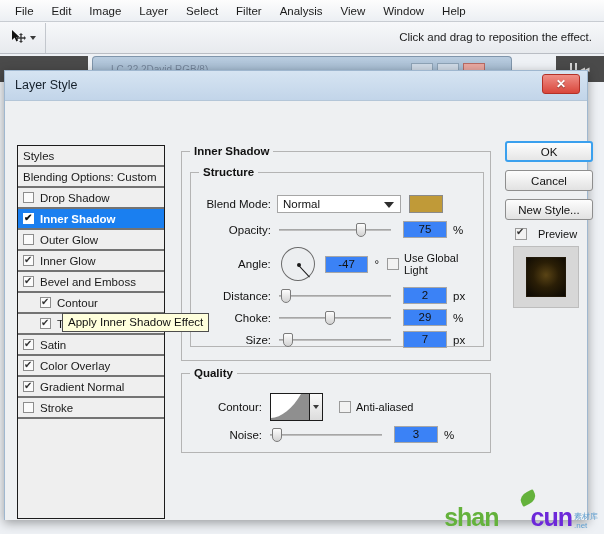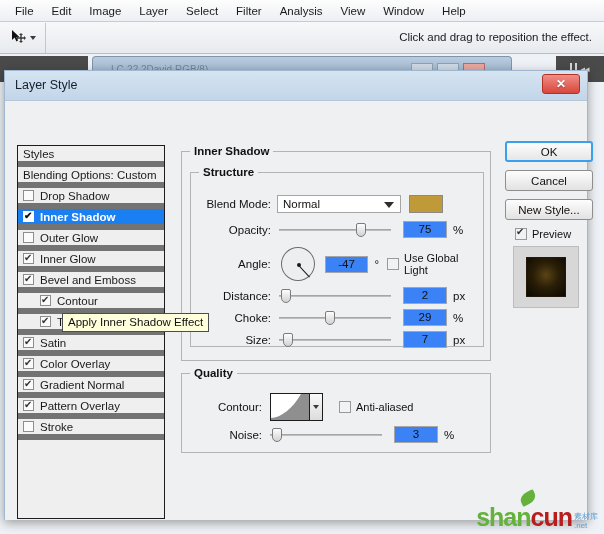--- a/index.html
+++ b/index.html
@@ -77,21 +77,21 @@
 
   #dialog-body { position:relative; width:100%; height:419px; background:#eef0f2; padding:8px; }
 
   
   #styles-list {
     position:absolute; left:12px; top:44px; width:148px; height:374px;
     background:#efefef; border:1px solid #1c1c1c;
   }
   .style-row {
     height:21px; display:flex; align-items:center; padding-left:5px;
-    border-bottom:6px solid #737373; font-size:11.5px; color:#1a1a1a;
+    border-bottom:2px solid #737373; font-size:11.5px; color:#1a1a1a;
   }
   .style-row.header { font-size:11.5px; }
   .style-row.selected { background:#1a7ff0; color:#fff; font-weight:bold; }
   .style-row.indent { padding-left:22px; }
   .cb {
     width:11px; height:11px; border:1px solid #8d8d8d; background:#fbfbfb;
     margin-right:6px; flex:0 0 auto; position:relative;
   }
   .cb.checked::after {
     content:"\2714"; position:absolute; left:0px; top:-3px;
@@ -175,40 +175,40 @@
   
   #side-buttons { position:absolute; left:500px; top:40px; width:88px; }
   .sidebtn {
     width:88px; height:21px; margin-bottom:8px;
     background:linear-gradient(#fdfdfd,#e2e2e2);
     border:1px solid #8e8e8e; border-radius:3px;
     display:flex; align-items:center; justify-content:center;
     font-size:11.5px; color:#111;
   }
   .sidebtn.primary { border:2px solid #3aa0ee; background:linear-gradient(#fdfdfd,#e6e6e6); }
-  #preview-row { display:flex; align-items:flex-start; gap:5px; margin:2px 0 6px 10px; }
+  #preview-row { display:flex; align-items:flex-start; gap:11px; margin:2px 0 6px 10px; }
   #preview-thumb {
     margin-left:8px; width:66px; height:62px;
     background:#d7d7d7; border:1px solid #bdbdbd;
     display:flex; align-items:center; justify-content:center;
   }
   #preview-thumb .inner {
     width:40px;height:40px;
     background:radial-gradient(circle at 50% 45%, #5a4415 0%, #2a1e06 45%, #0b0803 100%);
     border:1px solid #22190a;
   }
 
   
   #watermark {
     position:absolute; right:6px; bottom:4px; width:160px; height:44px;
     display:flex; align-items:flex-end; justify-content:flex-end;
     pointer-events:none;
   }
   #wm-text { font-size:25px; font-weight:bold; letter-spacing:-1px; line-height:26px; }
-  .wm-a { color:#64b23c; } .wm-b { color:#b91c1c; }
+  .wm-a { color:#64b23c; } .wm-b { color:#6d28d9;padding-left:32px; }
   #wm-sub { display:inline-block; font-size:8px; color:#5f9ecf; line-height:9px; margin-left:2px; text-align:left; }
   #wm-leaf { position:absolute; right:62px; bottom:26px; width:16px; height:12px;
     background:#64b23c; border-radius:60% 10% 60% 10%; transform:rotate(-25deg); }
 </style>
 </head>
 <body>
 
 <div id="app-bg"></div>
 
 <div id="menubar">
@@ -298,24 +298,20 @@
       </div>
       <div class="style-row">
         <span class="cb checked"></span>
         <span>Color Overlay</span>
       </div>
       <div class="style-row">
         <span class="cb checked"></span>
         <span>Gradient Normal</span>
       </div>
       <div class="style-row">
-        <span class="cb checked"></span>
-        <span>Pattern Overlay</span>
-      </div>
-      <div class="style-row">
         <span class="cb"></span>
         <span>Stroke</span>
       </div>
       <div id="styles-filler"></div>
     </div>
 
     <div id="tooltip">Apply Inner Shadow Effect</div>
 
     <div id="settings">
 

